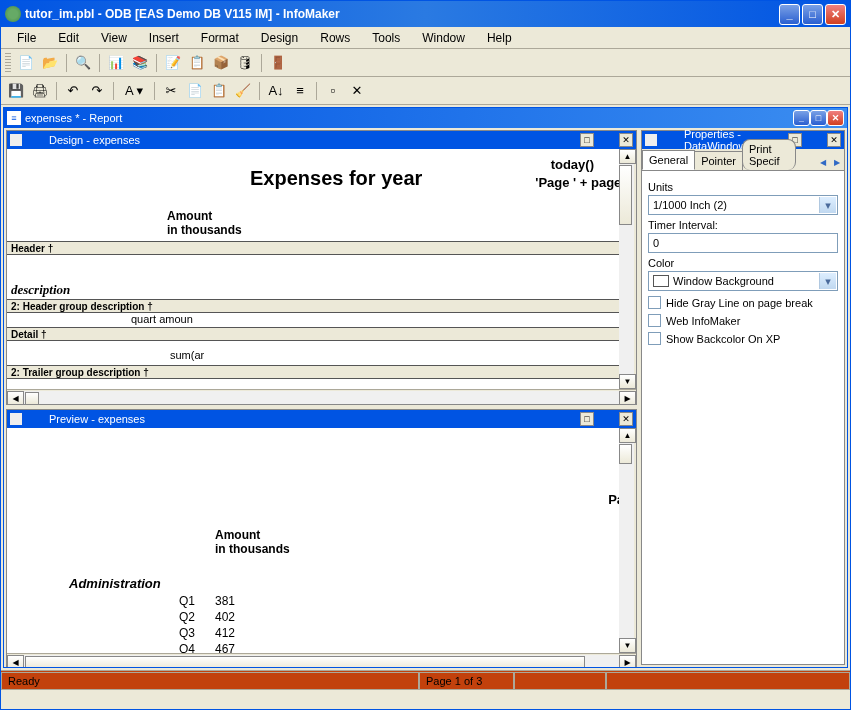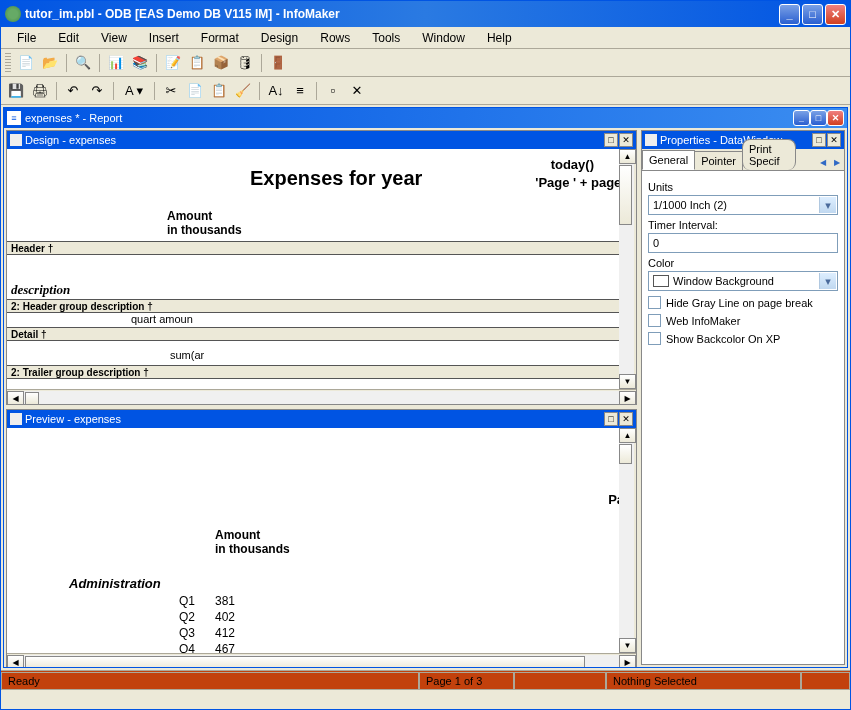--- a/index.html
+++ b/index.html
@@ -26,21 +26,21 @@
     .inner-window { margin: 2px; border: 1px solid #0054e3; height: 561px; display: flex; flex-direction: column; }
     .inner-titlebar { background: linear-gradient(to right, #0054e3, #3b8df0); height: 20px; display: flex; align-items: center; padding: 0 3px; color: white; font-size: 11px; }
     .inner-titlebar .ic { width: 14px; height: 14px; margin-right: 4px; background: #fff; display: flex; align-items: center; justify-content: center; color: #0054e3; font-size: 9px; }
     .inner-titlebar .title { flex: 1; }
     .inner-titlebar .win-btn { width: 17px; height: 16px; font-size: 9px; }
     
     .inner-body { flex: 1; display: flex; background: #ece9d8; overflow: hidden; }
     .left-panes { flex: 1; display: flex; flex-direction: column; overflow: hidden; min-width: 0; }
     
     .pane { display: flex; flex-direction: column; border: 1px solid #888; margin: 2px; background: white; }
-    .pane-titlebar { background: #0054e3; color: white; height: 18px; display: flex; align-items: center; padding: 0 3px; font-size: 11px; }
+    .pane-titlebar { background: #0054e3; color: white; height: 18px; display: flex; align-items: center; padding: 0 3px; font-size: 11px; gap: 24px; }
     .pane-titlebar .ic { width: 12px; height: 12px; margin-right: 3px; background: #eee; }
     .pane-titlebar .title { flex: 1; }
     .pane-titlebar .pctl { width: 14px; height: 14px; background: #ece9d8; color: black; display: flex; align-items: center; justify-content: center; margin-left: 1px; cursor: pointer; border: 1px solid #888; font-size: 9px; }
     .pane-content { flex: 1; overflow: hidden; position: relative; background: white; }
     
     .design-pane { height: 275px; }
     .design-surface { position: relative; height: 240px; background: white; overflow: hidden; }
     .des-title { position: absolute; top: 18px; left: 243px; font-size: 20px; font-weight: bold; font-family: Arial; }
     .des-today { position: absolute; top: 8px; right: 42px; font-size: 13px; font-weight: bold; }
     .des-page { position: absolute; top: 26px; right: 6px; font-size: 13px; font-weight: bold; }
@@ -300,15 +300,14 @@
           </div>
       </div>
     </div>
   </div>
 </div>
 
 <div class="statusbar">
   <div class="status-cell" style="width:418px">Ready</div>
   <div class="status-cell" style="width:95px">Page 1 of 3</div>
   <div class="status-cell" style="width:92px"></div>
-  <div class="status-cell" style="width:195px">Nothing Selected</div>
   <div class="status-cell" style="flex:1"></div>
 </div>
 
 </body></html>

